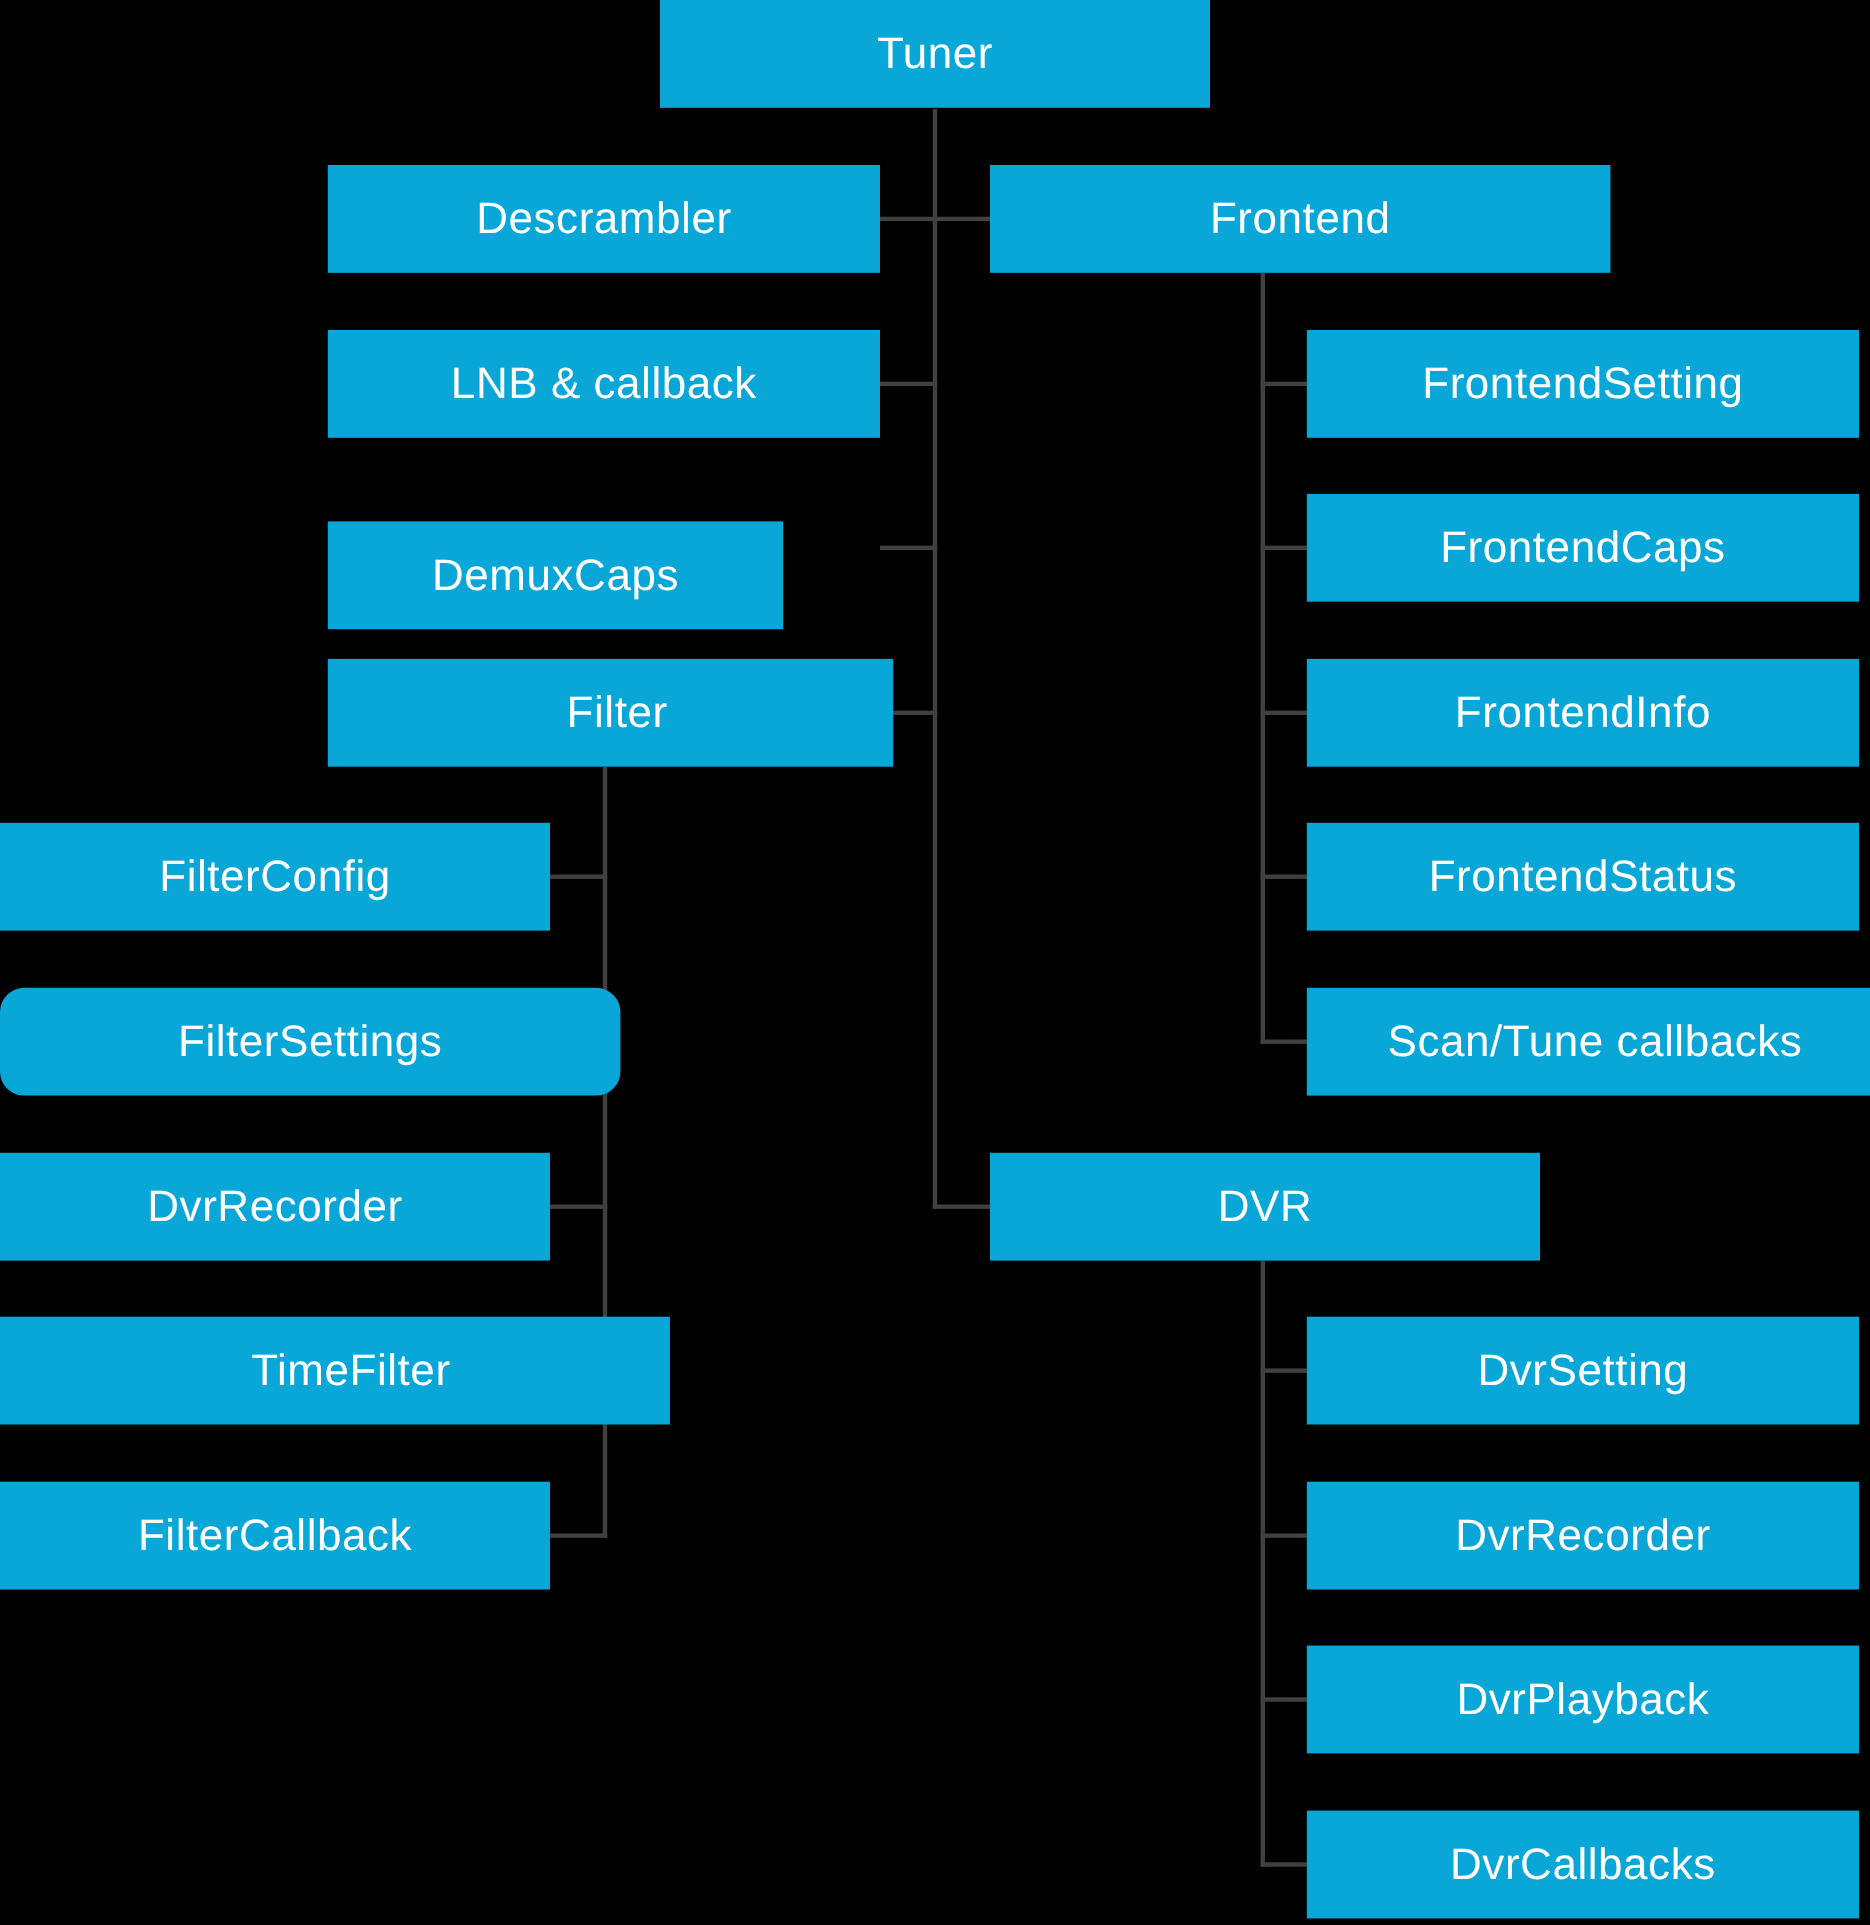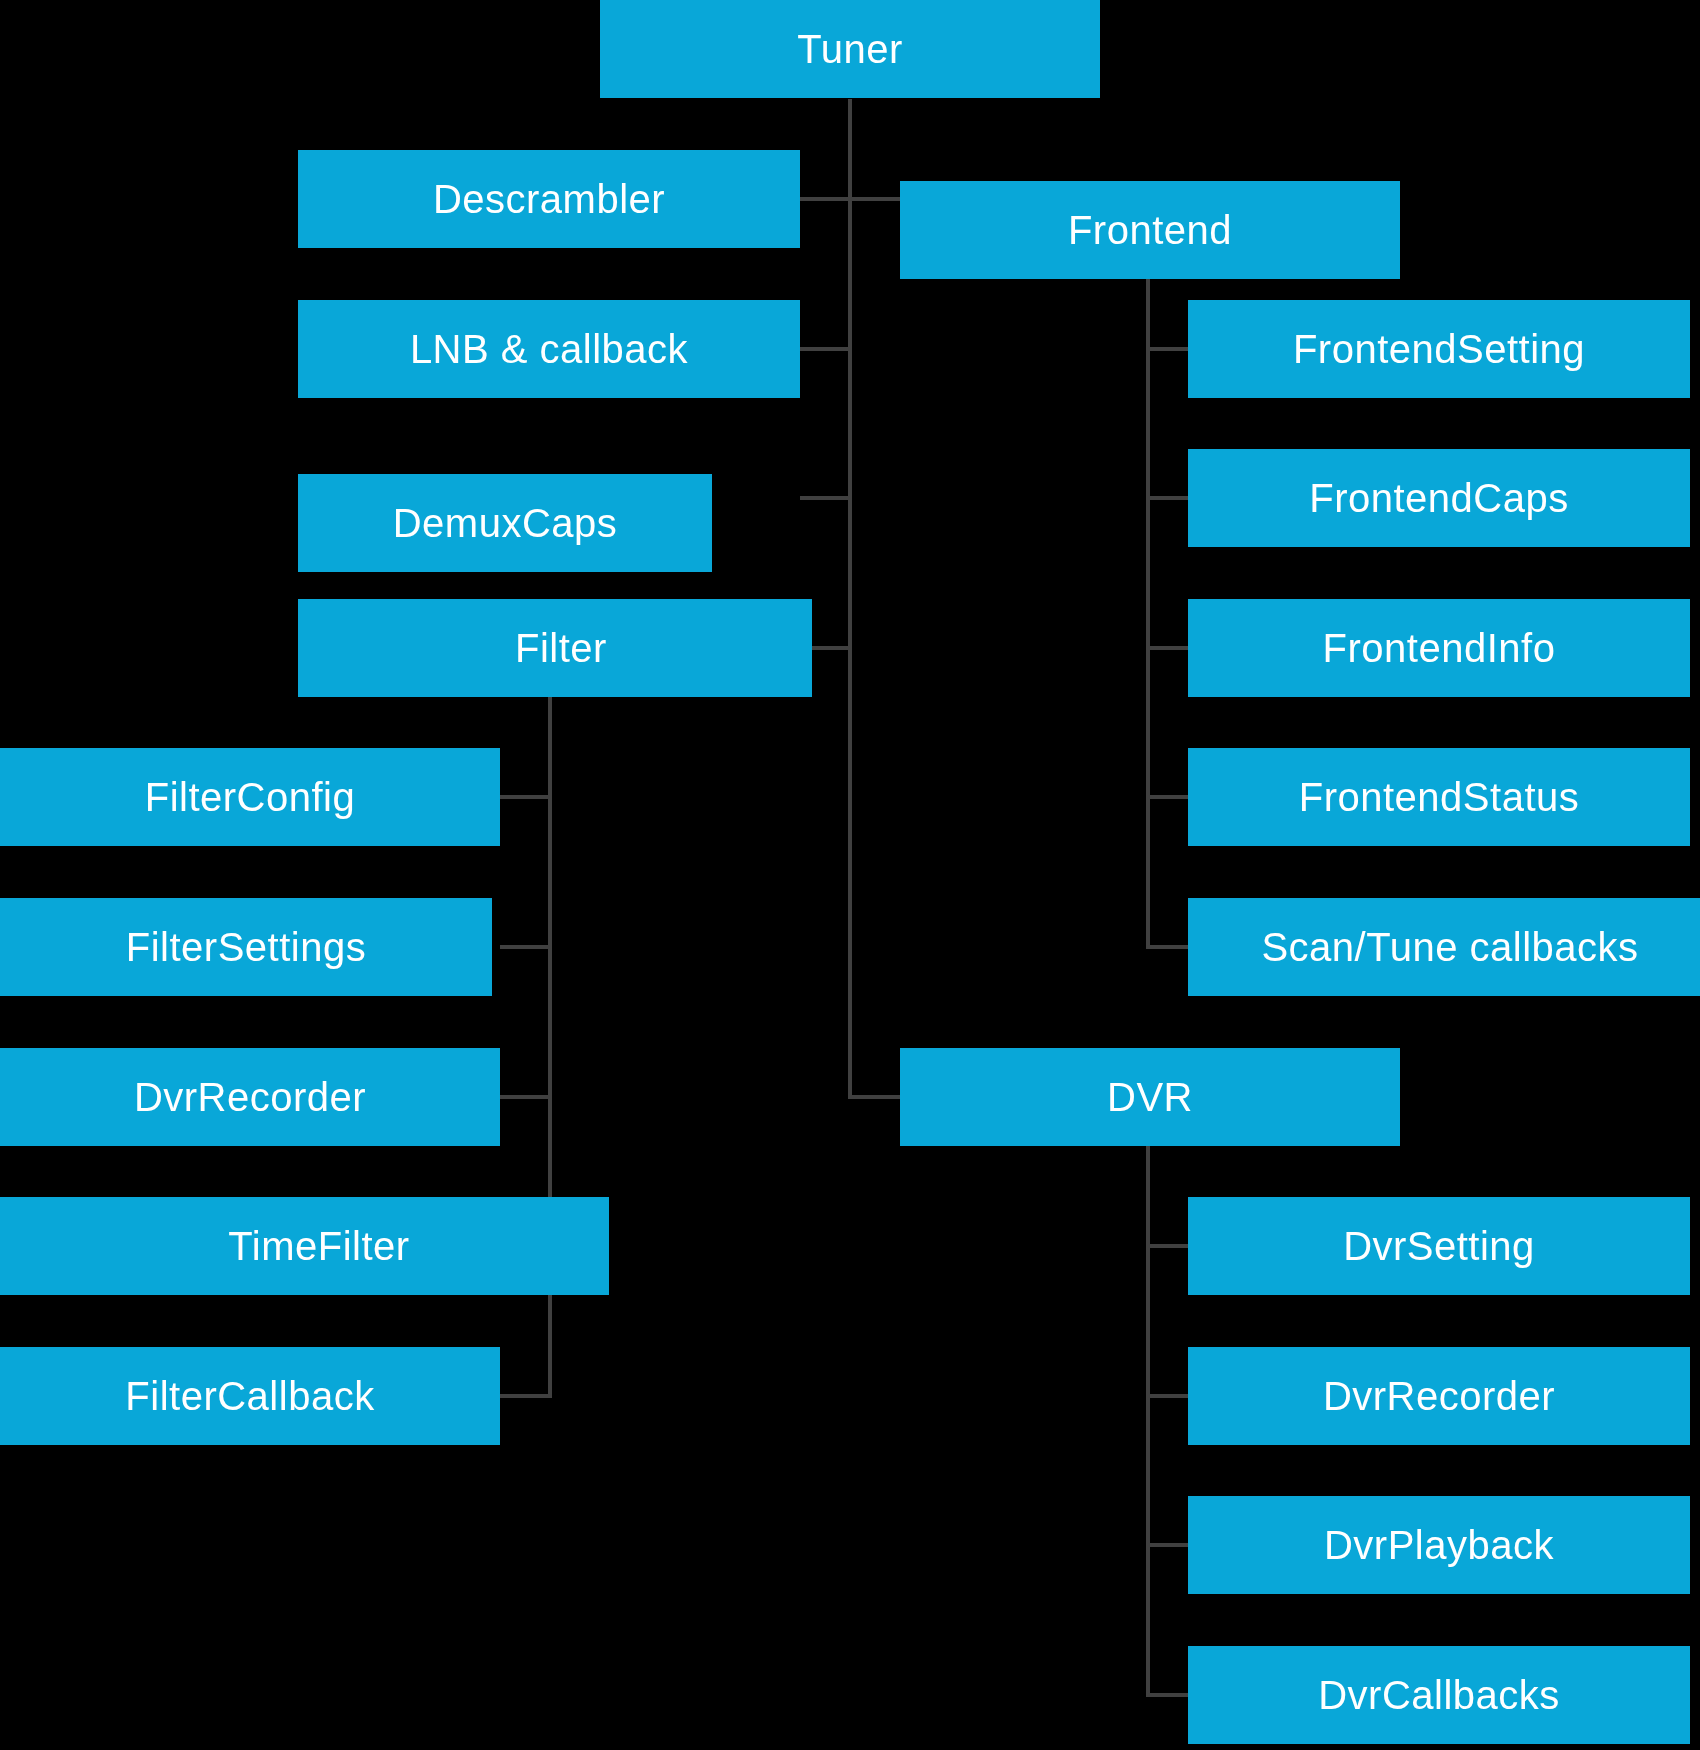--- a/index.html
+++ b/index.html
@@ -68,30 +68,30 @@
   <div class="hline" style="left:500px; top:1244px; width:52px;"></div>
   <div class="hline" style="left:500px; top:1394px; width:52px;"></div>
 
   <div class="hline" style="left:1146px;top:1244px;width:42px;"></div>
   <div class="hline" style="left:1146px;top:1394px;width:42px;"></div>
   <div class="hline" style="left:1146px;top:1543px;width:42px;"></div>
   <div class="hline" style="left:1146px;top:1693px;width:42px;"></div>
 
   <div class="node" style="left:600px; top:0px;    width:500px;">Tuner</div>
   <div class="node" style="left:298px; top:150px;  width:502px;">Descrambler</div>
-  <div class="node" style="left:900px; top:150px;  width:500px;margin-top:31px;">Frontend</div>
+  <div class="node" style="left:900px; top:150px;  width:564px;">Frontend</div>
   <div class="node" style="left:298px; top:300px;  width:502px;">LNB &amp; callback</div>
   <div class="node" style="left:1188px;top:300px;  width:502px;">FrontendSetting</div>
   <div class="node" style="left:298px; top:474px;  width:414px;">DemuxCaps</div>
   <div class="node" style="left:1188px;top:449px;  width:502px;">FrontendCaps</div>
   <div class="node" style="left:298px; top:599px;  width:502px;padding-left:12px;">Filter</div>
   <div class="node" style="left:1188px;top:599px;  width:502px;">FrontendInfo</div>
   <div class="node" style="left:0px;   top:748px;  width:500px;">FilterConfig</div>
   <div class="node" style="left:1188px;top:748px;  width:502px;">FrontendStatus</div>
-  <div class="node" style="left:0px;   top:898px;  width:492px;">FilterSettings</div>
+  <div class="node" style="left:0px;   top:898px;  width:564px;border-radius:22px;">FilterSettings</div>
   <div class="node" style="left:1188px;top:898px;  width:524px;">Scan/Tune callbacks</div>
   <div class="node" style="left:0px;   top:1048px; width:500px;">DvrRecorder</div>
   <div class="node" style="left:900px; top:1048px; width:500px;">DVR</div>
   <div class="node" style="left:0px;   top:1197px; width:580px;padding-left:29px;">TimeFilter</div>
   <div class="node" style="left:1188px;top:1197px; width:502px;">DvrSetting</div>
   <div class="node" style="left:0px;   top:1347px; width:500px;">FilterCallback</div>
   <div class="node" style="left:1188px;top:1347px; width:502px;">DvrRecorder</div>
   <div class="node" style="left:1188px;top:1496px; width:502px;">DvrPlayback</div>
   <div class="node" style="left:1188px;top:1646px; width:502px;">DvrCallbacks</div>
 

